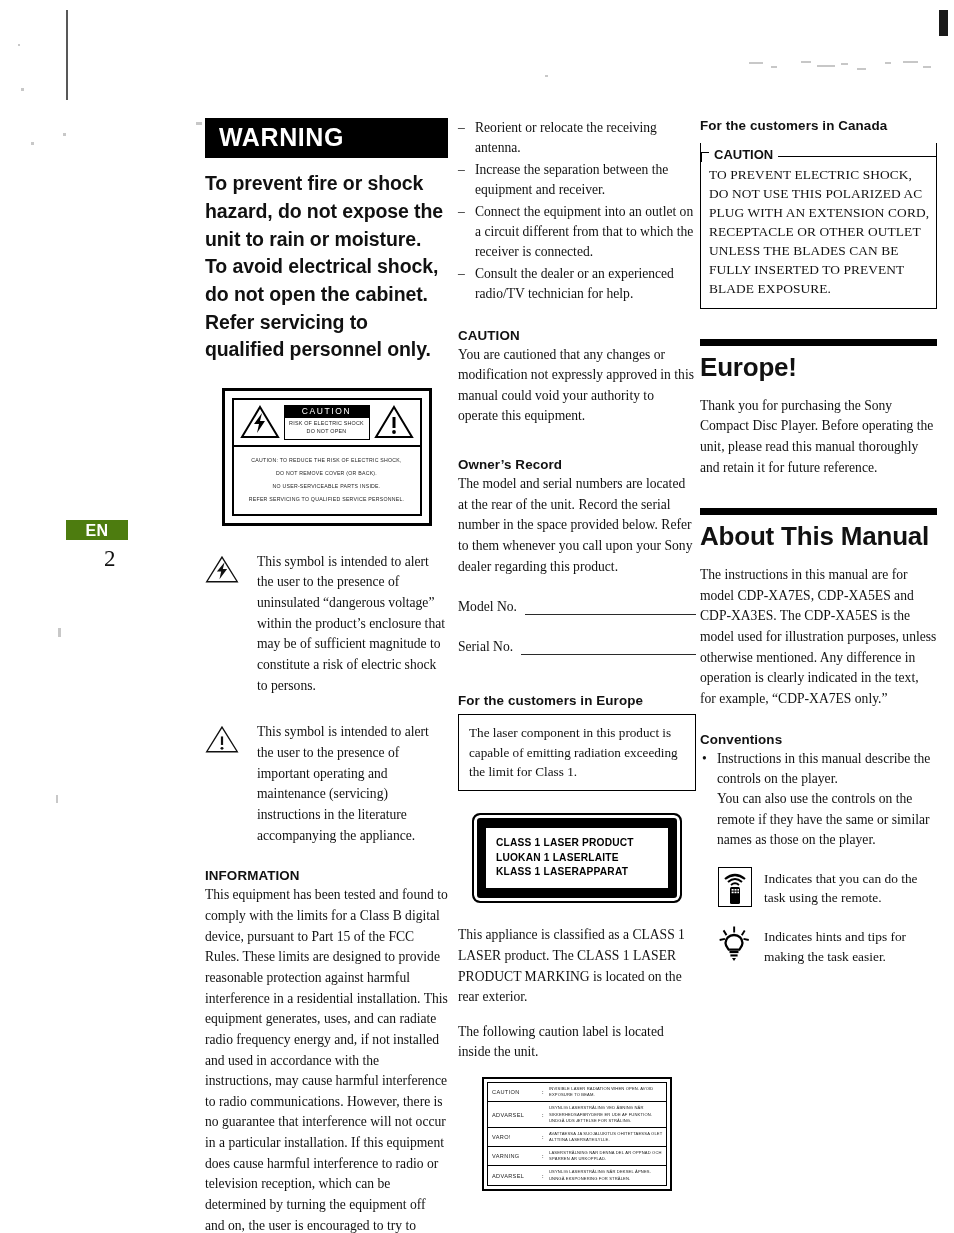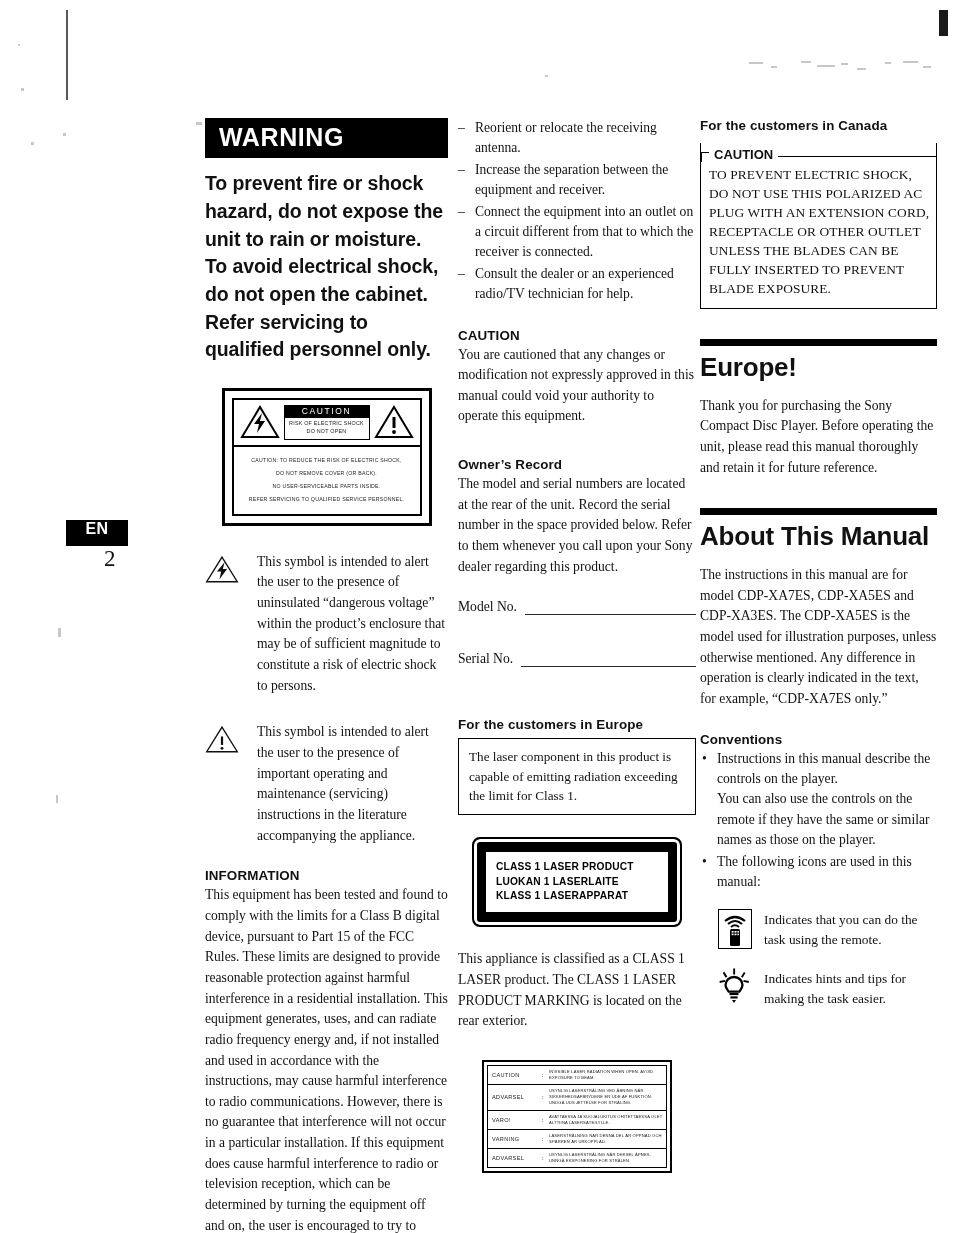--- a/index.html
+++ b/index.html
@@ -62,29 +62,29 @@
     top: 118px;
   }
   .col-left   { left: 205px; width: 243px; }
   .col-mid    { left: 458px; width: 238px; }
   .col-right  { left: 700px; width: 237px; }
 
   
   .page-tab {
     position: absolute;
     left: 66px; top: 520px;
-    width: 62px; height: 26px;
-    background: #000000;
+    width: 62px; height: 20px;
+    background: #4d7c0f;
     color: #fff;
     font-family: "Liberation Sans", sans-serif;
     font-weight: bold;
     font-size: 16px;
     letter-spacing: .5px;
     display: flex;
-    align-items: flex-start;
+    align-items: flex-end;
     justify-content: center;
   }
   .page-num {
     position: absolute;
     left: 104px; top: 546px;
     font-family: "Liberation Serif", serif;
     font-size: 23px;
     color: #111;
   }
 
@@ -218,21 +218,21 @@
     line-height: 1.5;
     margin: 0;
   }
 
   
   .record-row {
     display: flex;
     align-items: flex-end;
     gap: 8px;
     font-size: 13.6px;
-    margin-bottom: 36px;
+    margin-bottom: 24px;
   }
   .record-row .lbl { flex: 0 0 auto; }
   .record-row .ln {
     flex: 1 1 auto;
     border-bottom: 1px solid #2b2b2b;
     height: 13px;
   }
 
   
   .note-box {
@@ -515,20 +515,21 @@
     <div class="laser-inner">
       <div>CLASS 1 LASER PRODUCT</div>
       <div>LUOKAN 1 LASERLAITE</div>
       <div>KLASS 1 LASERAPPARAT</div>
     </div>
   </div>
 
   <div class="gap-md"></div>
   <p class="body-text">This appliance is classified as a CLASS 1 LASER product. The CLASS 1 LASER PRODUCT MARKING is located on the rear exterior.</p>
   <div class="gap-sm"></div>
+  <p class="body-text">The following caution label is located inside the unit.</p>
 
   <div class="ml-label">
     <div class="ml-inner">
       <div class="ml-row">
         <div class="ml-lang">CAUTION</div>
         <div class="ml-colon">:</div>
         <div class="ml-msg clip">INVISIBLE LASER RADIATION WHEN OPEN. AVOID EXPOSURE TO BEAM.</div>
       </div>
       <div class="ml-row">
         <div class="ml-lang">ADVARSEL</div>
@@ -576,23 +577,20 @@
   <div class="sec-rule"></div>
   <h1 class="sec-title">About This Manual</h1>
   <p class="body-text">The instructions in this manual are for model CDP-XA7ES, CDP-XA5ES and CDP-XA3ES. The CDP-XA5ES is the model used for illustration purposes, unless otherwise mentioned. Any difference in operation is clearly indicated in the text, for example, “CDP-XA7ES only.”</p>
 
   <div class="gap-md"></div>
   <div class="h-sub">Conventions</div>
   <ul class="bullet">
     <li>
       <span>Instructions in this manual describe the controls on the player.</span>
       <div class="sub-note">You can also use the controls on the remote if they have the same or similar names as those on the player.</div>
-    </li>
-    <li>
-      <span>The following icons are used in this manual:</span>
     </li>
   </ul>
 
   <div class="icon-legend">
     <div class="icon-row">
       <div class="icon-cell">
         <svg class="remote-ico" viewBox="0 0 32 38">
           <path d="M6 11 Q16 3 26 11" fill="none" stroke="#000" stroke-width="2.2"></path>
           <path d="M9 14 Q16 8 23 14" fill="none" stroke="#000" stroke-width="2"></path>
           <path d="M12 17 Q16 13.5 20 17" fill="none" stroke="#000" stroke-width="1.8"></path>

